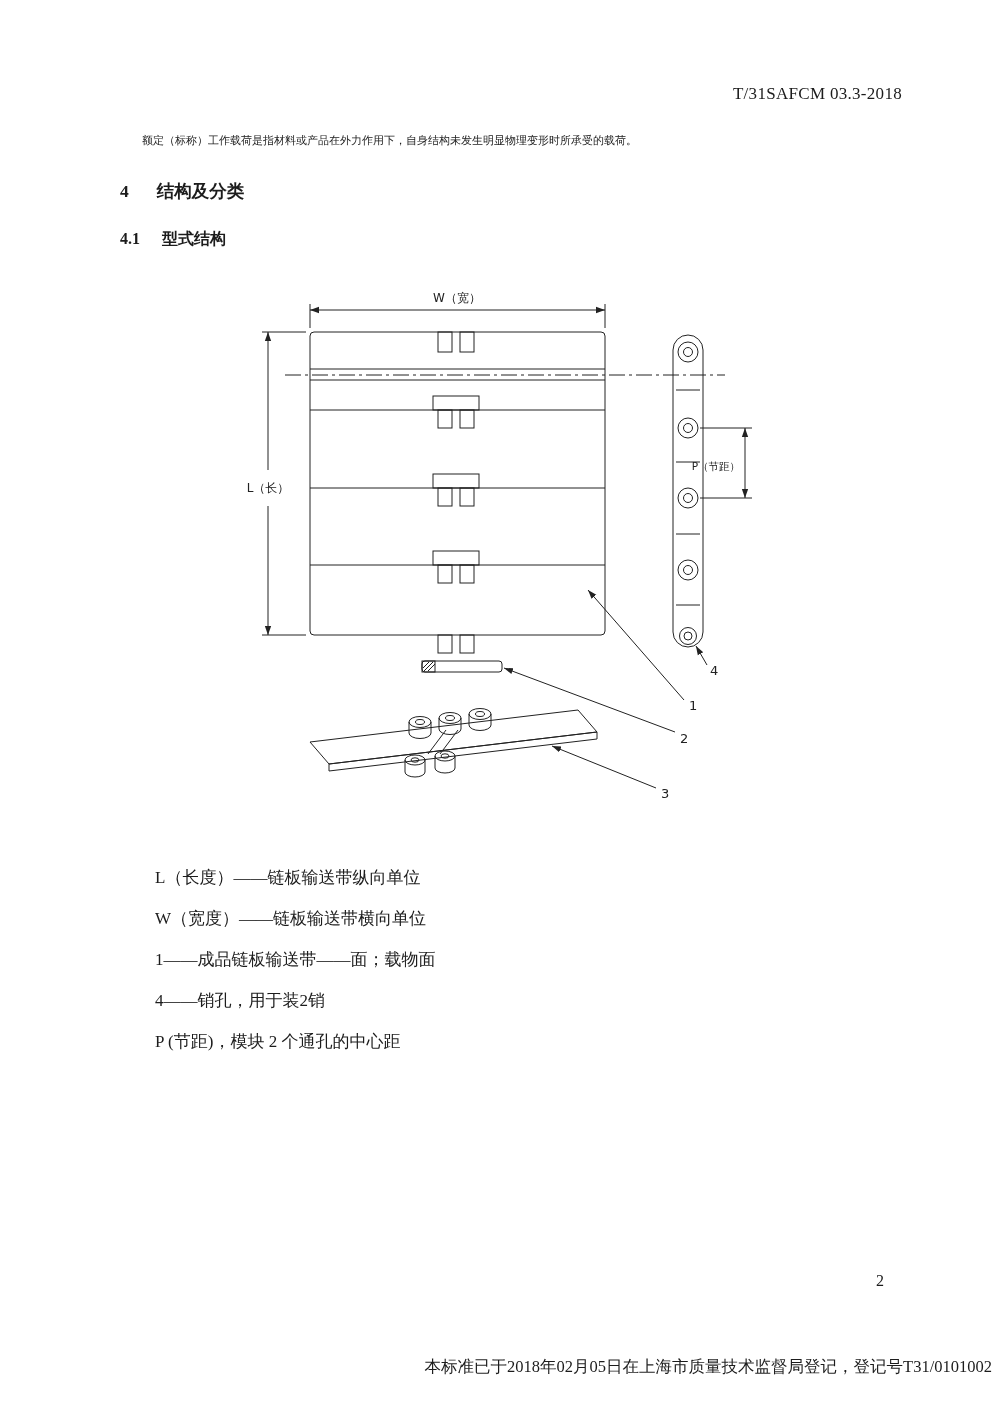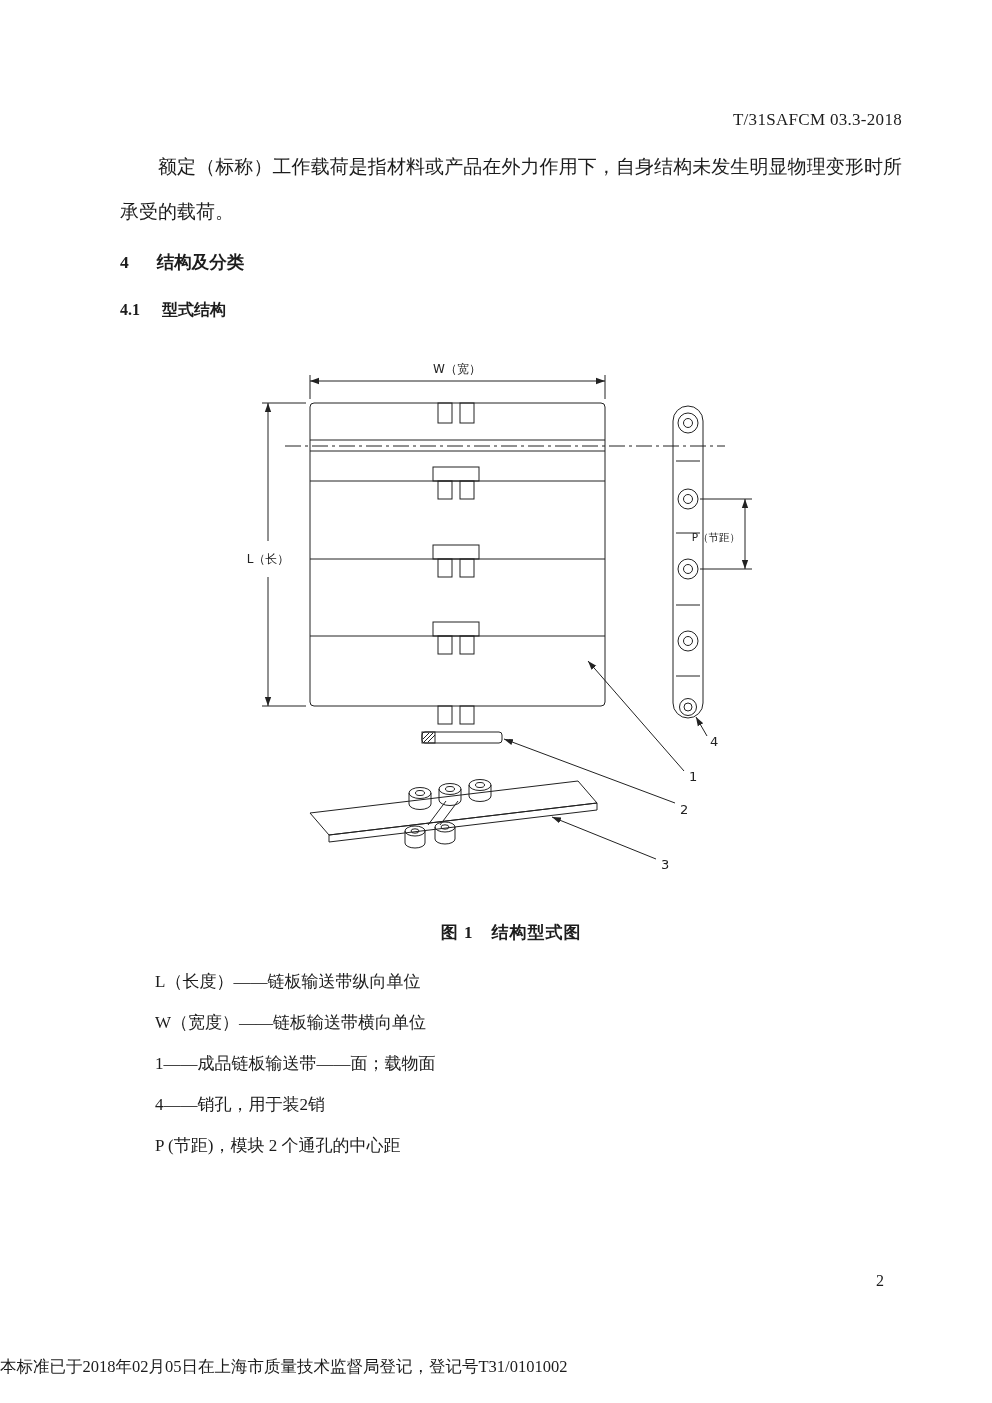--- a/index.html
+++ b/index.html
@@ -3,34 +3,34 @@
 <meta charset="utf-8">
 <style>
   * { margin:0; padding:0; box-sizing:border-box; }
   html,body { background:#ffffff; }
   body {
     width:992px; height:1403px; position:relative; overflow:hidden;
     font-family:"Liberation Serif","DejaVu Serif",serif;
     color:#1c1c1c;
   }
   .page { position:relative; width:992px; height:1403px; padding:0 90px 0 120px; }
-  .doc-ref { padding-top:110px; text-align:right; font-size:17px; letter-spacing:.3px; }
-  .para { margin-top:14px; font-size:19px; line-height:45px; text-indent:2em; text-align:justify; }
+  .doc-ref { padding-top:84px; text-align:right; font-size:17px; letter-spacing:.3px; }
+  .para { margin-top:14px; font-size:11px; line-height:45px; text-indent:2em; text-align:justify; }
   .h-sec { margin-top:16px; font-size:17.5px; font-weight:bold; }
   .h-sec .gap { display:inline-block; width:28px; }
   .h-sub { margin-top:26px; font-size:16px; font-weight:bold; }
   .h-sub .gap { display:inline-block; width:22px; }
   .lead { margin-top:16px; font-size:17.5px; text-indent:2em; }
   .fig-wrap { margin-top:30px; margin-left:30px; width:760px; height:560px; }
   svg { display:block; }
   .caption { margin-top:10px; text-align:center; font-size:17px; font-weight:bold; letter-spacing:1px; }
   .legend { margin-top:26px; margin-left:35px; }
   .legend p { font-size:17px; line-height:24px; margin-bottom:17px; }
   .page-num { position:absolute; top:1272px; right:108px; font-size:16px; }
-  .footer { position:absolute; top:1356px; left:0; width:992px; text-align:left; font-size:16.5px; }
+  .footer { position:absolute; top:1356px; left:0; width:992px; text-align:right; font-size:16.5px; }
   .svg-label { font-family:"DejaVu Sans","Liberation Sans",sans-serif; }
 </style>
 </head>
 <body>
 
 <div class="page">
 
   <div class="doc-ref">T/31SAFCM 03.3-2018</div>
 
   <p class="para">额定（标称）工作载荷是指材料或产品在外力作用下，自身结构未发生明显物理变形时所承受的载荷。</p>
@@ -176,21 +176,20 @@
         <line x1="402" y1="466" x2="506" y2="508" marker-start="url(#arr)"></line>
         <line x1="546" y1="366" x2="557" y2="385" marker-start="url(#arr)"></line>
       </g>
       <text class="svg-label" x="539" y="430" font-size="13" fill="#222">1</text>
       <text class="svg-label" x="530" y="463" font-size="13" fill="#222">2</text>
       <text class="svg-label" x="511" y="518" font-size="13" fill="#222">3</text>
       <text class="svg-label" x="560" y="395" font-size="13" fill="#222">4</text>
     </svg>
   </div>
 
-  <div class="caption">图 1　结构型式图</div>
 
   <div class="legend">
     <p>L（长度）——链板输送带纵向单位</p>
     <p>W（宽度）——链板输送带横向单位</p>
     <p>1——成品链板输送带——面；载物面</p>
     <p>4——销孔，用于装2销</p>
     <p>P (节距)，模块 2 个通孔的中心距</p>
   </div>
 
   <div class="page-num">2</div>

